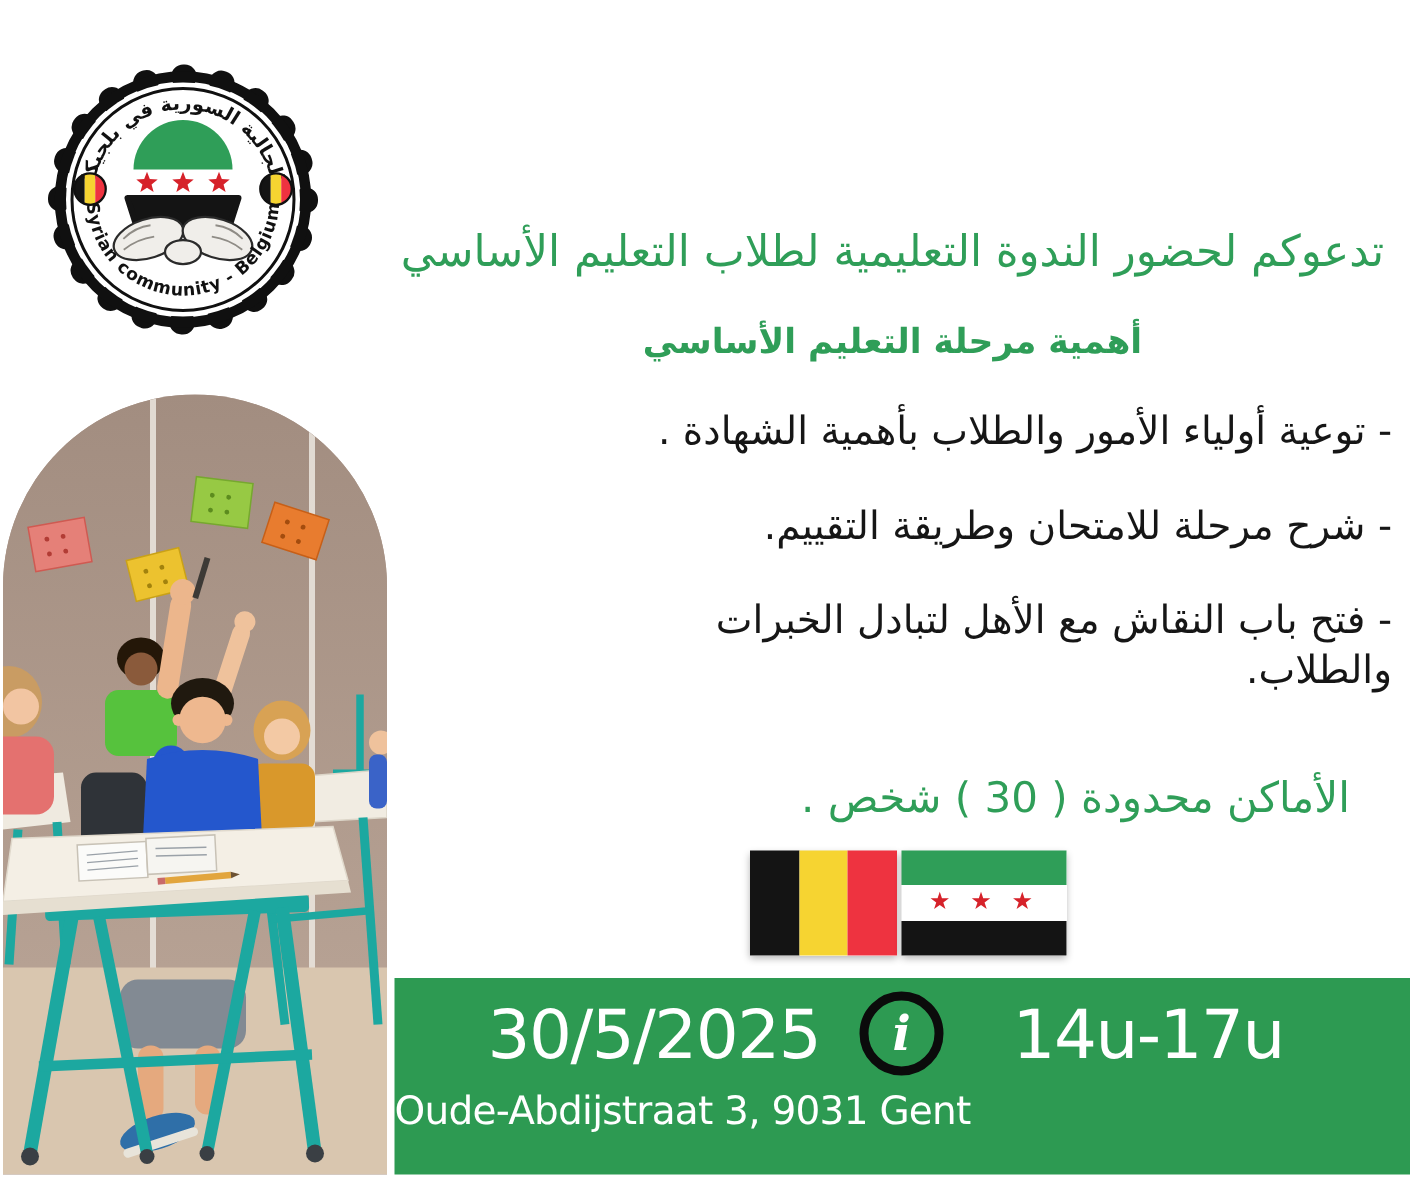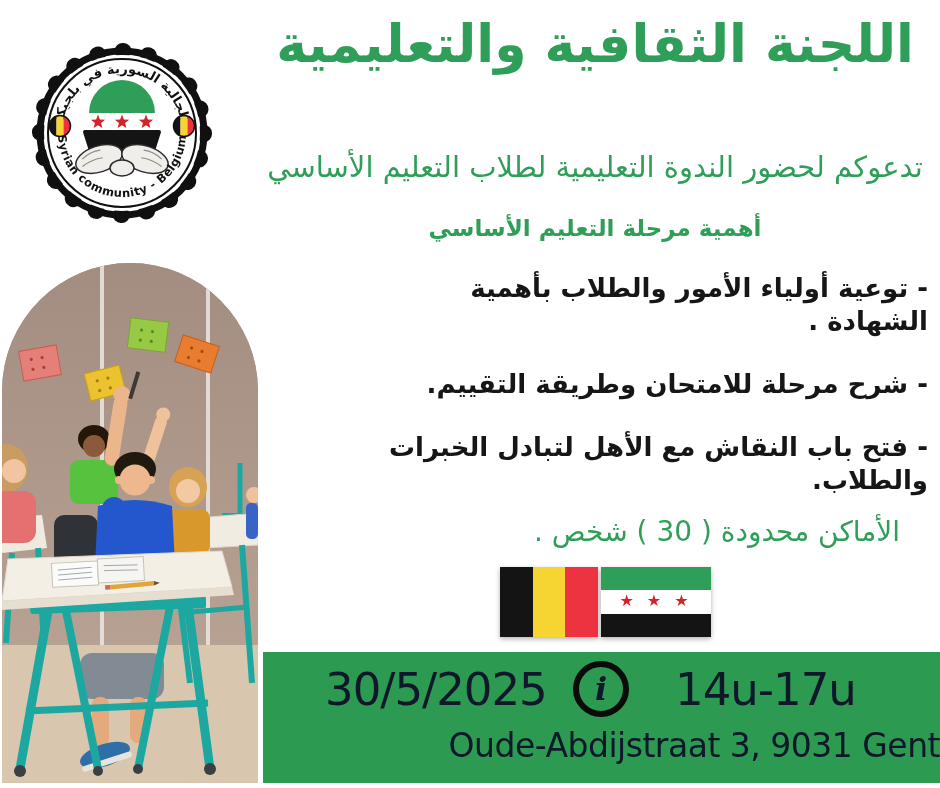--- a/index.html
+++ b/index.html
@@ -13,47 +13,47 @@
   .title{left:250px;top:4px;width:690px;text-align:center;
     color:#2f9e58;font-size:52px;font-weight:700;line-height:1.55;}
   .subtitle{left:250px;top:101px;width:690px;text-align:center;
     color:#1b1b1b;font-size:26px;font-weight:400;}
   .invite{left:250px;top:146px;width:690px;text-align:center;
     color:#2f9e58;font-size:29px;font-weight:400;line-height:1.5;}
   .topic{left:250px;top:211px;width:690px;text-align:center;
     color:#2f9e58;font-size:23px;font-weight:700;line-height:1.5;}
   
   .bullets{left:375px;top:272px;right:12px;text-align:right;}
-  .bullet{direction:rtl;font-size:26px;font-weight:700;color:#161616;
+  .bullet{direction:rtl;font-size:26px;font-weight:400;color:#161616;
     line-height:33px;margin-bottom:30px;}
   
   .capacity{left:430px;top:515px;width:470px;text-align:right;
     color:#2f9e58;font-size:28px;}
   
   .flags{left:500px;top:567px;height:70px;display:flex;align-items:stretch;}
   .flag{box-shadow:0 2px 5px rgba(0,0,0,.3);}
   .flag-be{width:98px;display:flex;}
   .flag-be div{flex:1;}
   .be-black{background:#141414;}
   .be-yellow{background:#f6d431;}
   .be-red{background:#ee3340;}
   .flag-sy{width:110px;margin-left:3px;display:flex;flex-direction:column;}
   .sy-green{flex:1;background:#2f9e58;}
   .sy-white{flex:1;background:#ffffff;display:flex;align-items:center;justify-content:center;}
   .sy-black{flex:1;background:#141414;}
   .sy-stars{color:#d6222a;font-size:16px;letter-spacing:4px;line-height:1;
     transform:translateY(-1px);white-space:nowrap;}
   
-  .footer{left:263px;top:652px;width:677px;height:131px;background:#2d9a52;color:#0f172a;}
+  .footer{left:263px;top:652px;width:677px;height:131px;background:#2d9a52;color:#ffffff;}
   .f-date{position:absolute;left:62px;top:11px;font-size:45px;letter-spacing:-1px;}
   .f-info{position:absolute;left:310px;top:9px;width:56px;height:56px;box-sizing:border-box;
     border:6px solid #0b0b0b;border-radius:50%;display:flex;align-items:center;justify-content:center;
     font-family:"DejaVu Serif",serif;font-style:italic;font-weight:700;font-size:32px;}
   .f-time{position:absolute;left:412px;top:11px;font-size:45px;letter-spacing:-1px;text-align:center;}
-  .f-addr{position:absolute;left:0;right:0;top:74px;text-align:right;font-size:33px;letter-spacing:-0.5px;}
+  .f-addr{position:absolute;left:0;right:0;top:74px;text-align:left;font-size:26px;letter-spacing:-0.5px;}
   
   .photo{left:2px;top:263px;width:256px;height:520px;
     border-radius:128px 128px 0 0;overflow:hidden;background:#ab9588;}
   .photo svg{display:block;}
   
   .logo{left:27px;top:38px;width:190px;height:190px;}
 </style>
 </head>
 <body>
 
@@ -119,21 +119,20 @@
         <rect x="160.5" y="77" width="7" height="22" fill="#ee3340"></rect>
       </g>
       <circle cx="157" cy="88" r="10.5" fill="none" stroke="#101010" stroke-width="1.5"></circle>
     </g>
 
     <text font-size="11.5" font-weight="600" fill="#111" letter-spacing="0.5">
       <textPath href="#arcBot" startOffset="50%" text-anchor="middle">Syrian community - Belgium</textPath>
     </text>
   </svg>
 
-  <div class="abs title ar">اللجنة الثقافية والتعليمية</div>
   <div class="abs invite ar">تدعوكم لحضور الندوة التعليمية لطلاب التعليم الأساسي</div>
   <div class="abs topic ar">أهمية مرحلة التعليم الأساسي</div>
 
   <div class="abs bullets">
     <div class="bullet">- توعية أولياء الأمور والطلاب بأهمية الشهادة .</div>
     <div class="bullet">- شرح مرحلة للامتحان وطريقة التقييم.</div>
     <div class="bullet">- فتح باب النقاش مع الأهل لتبادل الخبرات والطلاب.</div>
   </div>
 
   <div class="abs capacity ar">الأماكن محدودة ( 30 ) شخص .</div>

